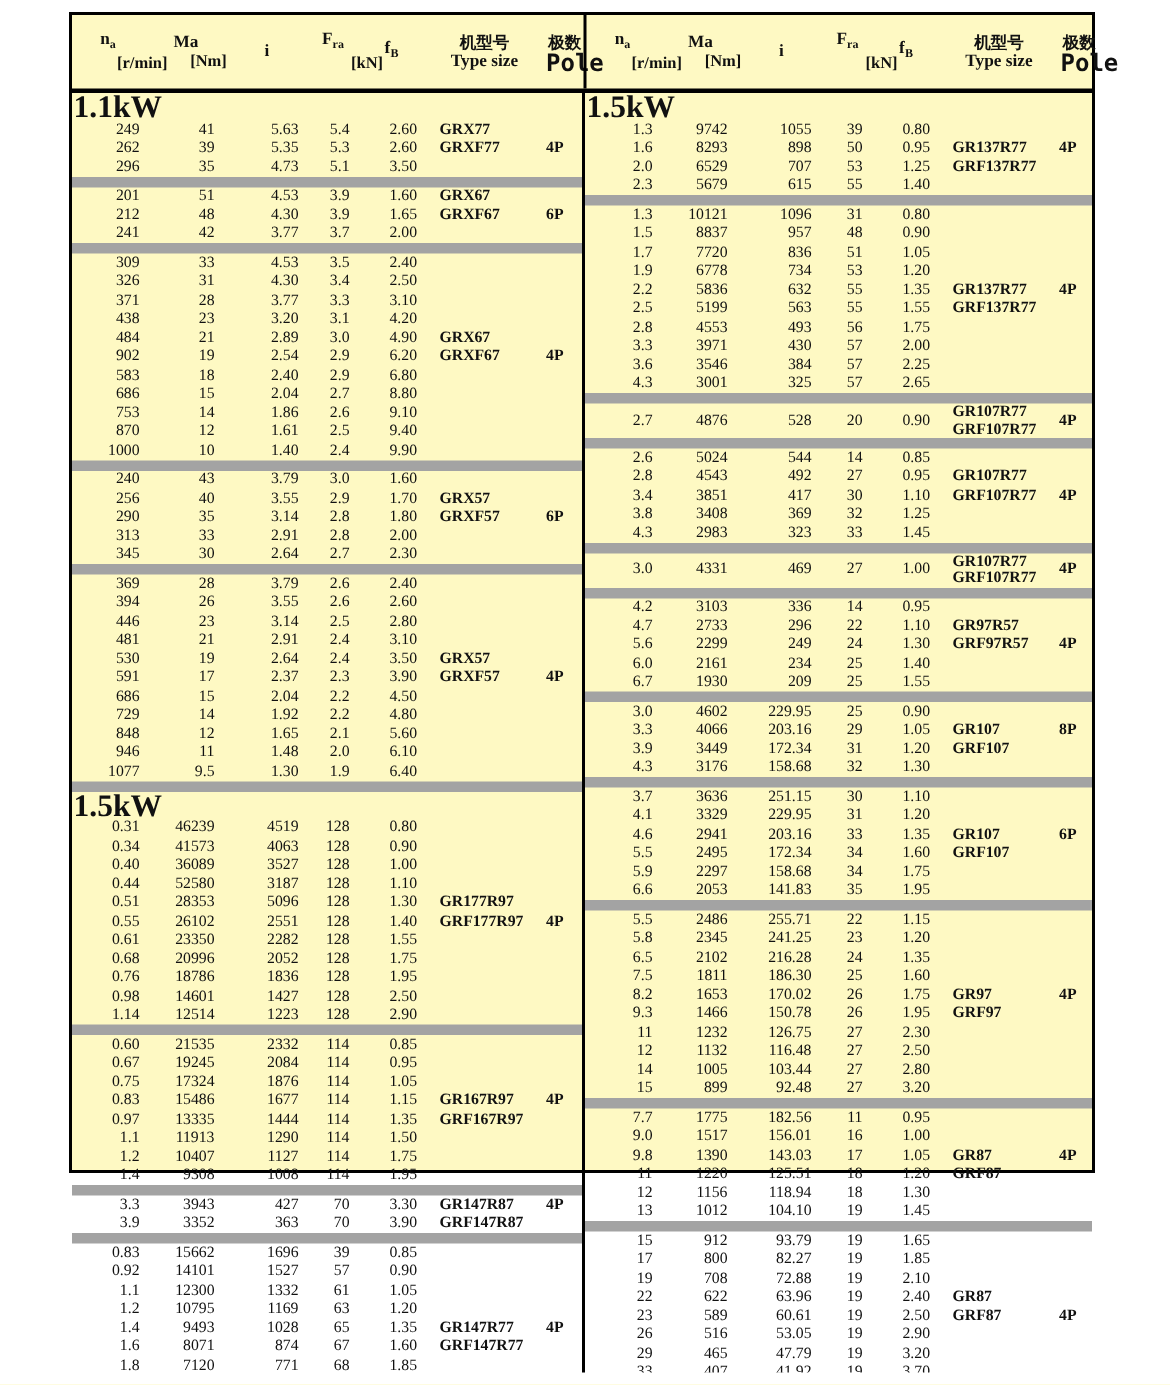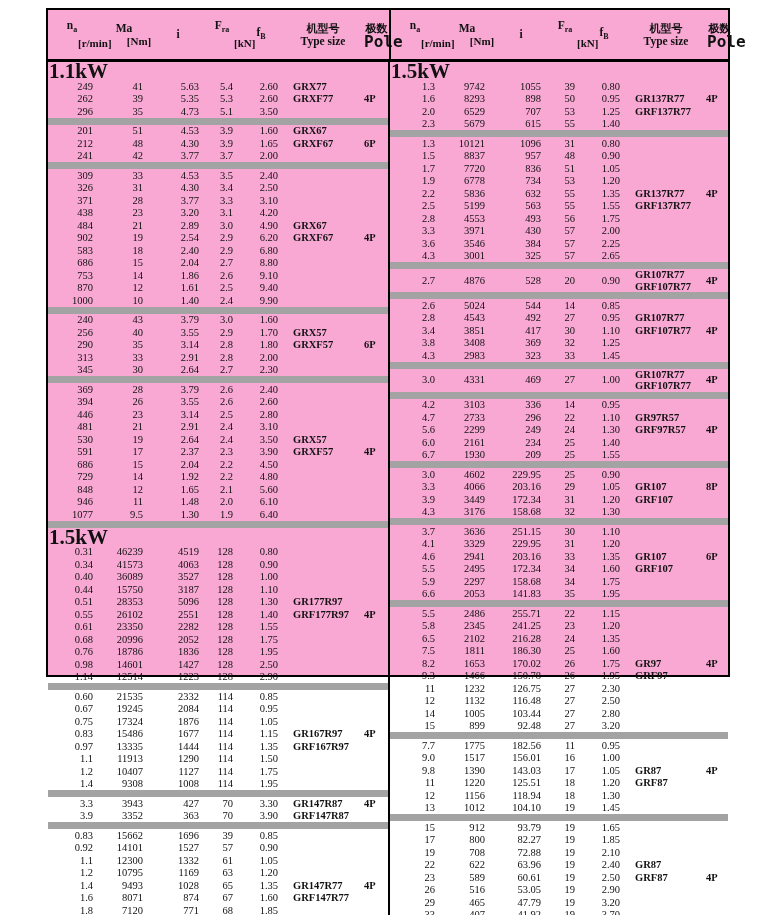--- a/index.html
+++ b/index.html
@@ -5,23 +5,23 @@
   html,body { margin:0; padding:0; }
   body {
     width:780px; height:923px; position:relative;
     background:#ffffff;
     font-family:"Liberation Serif", serif;
     color:#111111;
     -webkit-font-smoothing:antialiased;
   }
   .sheet {
     position:absolute; left:46px; top:8px;
-    width:684px; height:669px;
+    width:684px; height:774px;
     border:2px solid #000; box-sizing:border-box;
-    background:#f9a8d4;
+    background:#fef9c3;
   }
   
   .thead { display:flex; height:49px; border-bottom:3px solid #000; }
   .half-header {
     width:341px; box-sizing:border-box;
     display:grid; grid-template-columns:48px 56px 52px 36px 42px 82px 25px;
     align-items:center;
   }
   .half-header.right { border-left:2px solid #000; }
   .hcell { text-align:center; font-weight:bold; font-size:11.5px; line-height:13px; }
@@ -453,21 +453,21 @@
             <div class="cell c-na">0.40</div>
             <div class="cell c-ma">36089</div>
             <div class="cell c-i">3527</div>
             <div class="cell c-fra">128</div>
             <div class="cell c-fb">1.00</div>
             <div class="cell c-type"></div>
             <div class="cell c-pole"></div>
           </div>
           <div class="row">
             <div class="cell c-na">0.44</div>
-            <div class="cell c-ma">15750</div>
+            <div class="cell c-ma">52580</div>
             <div class="cell c-i">3187</div>
             <div class="cell c-fra">128</div>
             <div class="cell c-fb">1.10</div>
             <div class="cell c-type"></div>
             <div class="cell c-pole"></div>
           </div>
           <div class="row">
             <div class="cell c-na">0.51</div>
             <div class="cell c-ma">28353</div>
             <div class="cell c-i">5096</div>

